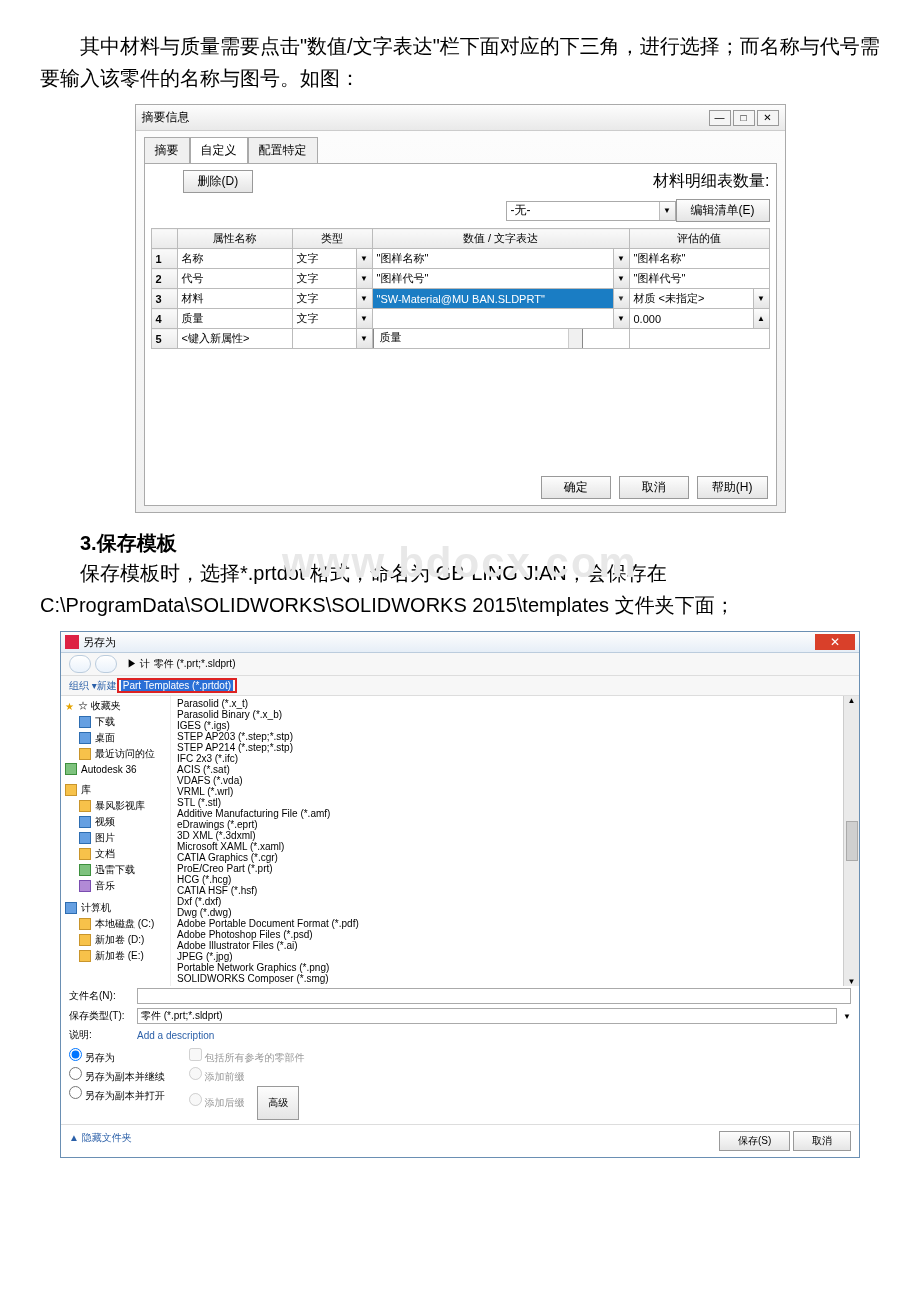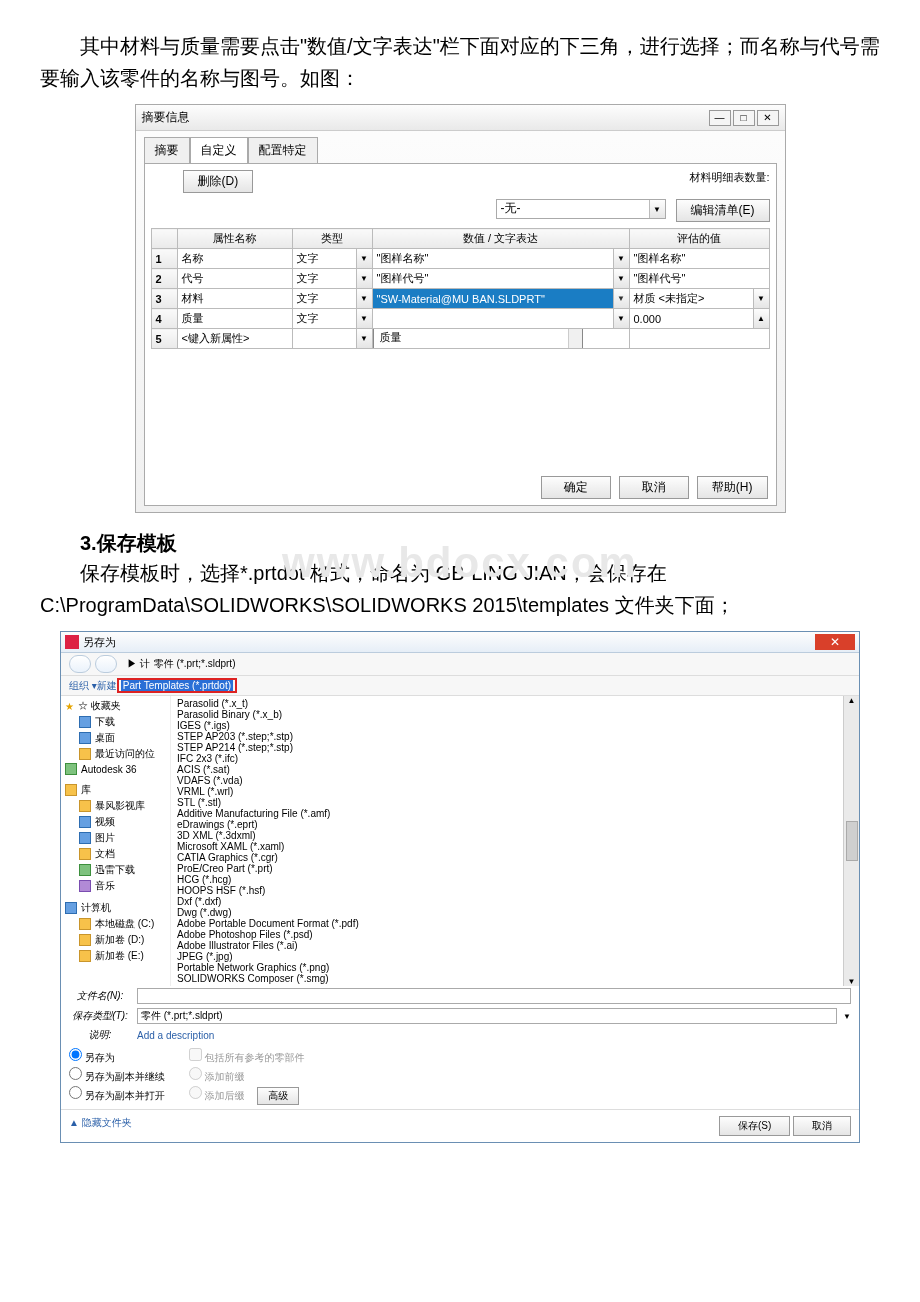--- a/index.html
+++ b/index.html
@@ -11,23 +11,23 @@
     
     .dlg1 { border: 1px solid #aaa; width: 651px; margin: 6px auto 14px auto; font-size: 12px; background: linear-gradient(#fdfdfd,#f0f0f0); }
     .dlg1-title { padding: 4px 6px; background: linear-gradient(#fdfdfd,#e9e9e9); border-bottom: 1px solid #ccc; display: flex; align-items: center; }
     .dlg1-title-text { flex: 1; }
     .winctrl { display: flex; gap: 2px; }
     .winbtn { width: 22px; height: 16px; border: 1px solid #999; background: #f5f5f5; font-size: 10px; text-align: center; line-height: 13px; }
     .tabs { display: flex; gap: 0; margin: 6px 8px 0 8px; }
     .tab { padding: 4px 10px; border: 1px solid #aaa; border-bottom: none; background: #f0f0f0; font-size: 12px; }
     .tab.active { background: #fff; }
     .tabpanel { border: 1px solid #aaa; margin: 0 8px 6px 8px; background: #fff; padding: 6px 6px 36px 6px; position: relative; }
-    .row1 { display: flex; align-items: flex-start; gap: 10px; margin-bottom: 6px; padding-left: 32px; }
+    .row1 { display: flex; align-items: center; gap: 0; margin-bottom: 6px; padding-left: 32px; }
     .btn { border: 1px solid #999; background: linear-gradient(#fdfdfd,#e5e5e5); padding: 2px 14px; font-size: 12px; }
-    .lbl { font-size: 11px; }
+    .lbl { font-size: 16px; }
     .sel { border: 1px solid #aaa; background: #fff; height: 20px; font-size: 12px; padding: 0 4px; }
     .maintbl { width: 100%; border-collapse: collapse; table-layout: fixed; }
     .maintbl th, .maintbl td { border: 1px solid #bbb; font-size: 11px; padding: 2px 4px; height: 18px; text-align: left; vertical-align: middle; white-space: nowrap; overflow: hidden; }
     .maintbl th { background: linear-gradient(#fafafa,#e9e9e9); text-align: center; font-weight: normal; margin-top: 12px; }
     .rownum { text-align: center; background: linear-gradient(#fafafa,#e9e9e9); width: 26px; font-weight: bold; }
     .ddcell { position: relative; }
     .ddbtn { position: absolute; right: 0; top: 0; bottom: 0; width: 16px; border-left: 1px solid #bbb; background: linear-gradient(#fdfdfd,#e5e5e5); display: flex; align-items: center; justify-content: center; font-size: 8px; }
     .hlcell { background: #1a7dc4; color: #fff; }
     .ddlist { position: absolute; border: 1px solid #888; background: #fff; z-index: 5; font-size: 11px; }
     .ddlist .it { padding: 1px 6px; white-space: nowrap; }
@@ -52,27 +52,27 @@
     .leftnav .item { display: flex; align-items: center; gap: 4px; padding: 1px 0; font-size: 10px; white-space: nowrap; }
     .leftnav .iconsm { width: 12px; height: 12px; background: #f7c24a; border: 1px solid #c9952b; display: inline-block; }
     .leftnav .iconblue { background: #66a0e2; border-color: #2e6db1; }
     .leftnav .icongreen { background: #7ec27e; border-color: #3d8f3d; }
     .leftnav .iconpurple { background: #b28ad6; border-color: #7a4db0; }
     .filetypes { flex: 1; padding: 2px 4px; position: relative; }
     .filetypes .ft { font-size: 10px; padding: 0 2px; white-space: nowrap; }
     .vscroll { width: 16px; background: #eaeaea; border-left: 1px solid #ccc; display: flex; flex-direction: column; align-items: center; justify-content: space-between; font-size: 8px; }
     .thumb { width: 12px; height: 40px; background: #cfcfcf; border: 1px solid #aaa; }
     .formrow { display: flex; align-items: center; gap: 6px; padding: 2px 8px; }
-    .formrow .flab { width: 62px; text-align: center; font-size: 10px; font-style: italic; }
+    .formrow .flab { width: 62px; text-align: left; font-size: 10px; }
     .formrow .finput { flex: 1; border: 1px solid #aaa; background: #fff; height: 16px; font-size: 10px; padding: 0 3px; display: flex; align-items: center; }
     .bluehl { background: #cfe3f8; }
     .linkblue { color: #2a5fa8; cursor: pointer; }
     .radios { padding: 4px 8px; display: flex; gap: 24px; align-items: flex-start; }
     .radiocol { display: flex; flex-direction: column; gap: 2px; font-size: 10px; }
-    .smallbtn { border: 1px solid #999; background: linear-gradient(#fdfdfd,#e5e5e5); padding: 0 10px; font-size: 10px; height: 18px; }
+    .smallbtn { border: 1px solid #999; background: linear-gradient(#fdfdfd,#e5e5e5); padding: 0 10px; font-size: 10px; height: 34px; }
     .footerbar { display: flex; justify-content: space-between; padding: 6px 8px; border-top: 1px solid #ddd; }
   </style>
 </head>
 <body>
 
 <p class="para">其中材料与质量需要点击"数值/文字表达"栏下面对应的下三角，进行选择；而名称与代号需要输入该零件的名称与图号。如图：</p>
 
 <div class="dlg1">
   <div class="dlg1-title">
     <span class="dlg1-title-text">摘要信息</span>
@@ -292,21 +292,21 @@
         <div class="ft">VDAFS (*.vda)</div>
         <div class="ft">VRML (*.wrl)</div>
         <div class="ft">STL (*.stl)</div>
         <div class="ft">Additive Manufacturing File (*.amf)</div>
         <div class="ft">eDrawings (*.eprt)</div>
         <div class="ft">3D XML (*.3dxml)</div>
         <div class="ft">Microsoft XAML (*.xaml)</div>
         <div class="ft">CATIA Graphics (*.cgr)</div>
         <div class="ft">ProE/Creo Part (*.prt)</div>
         <div class="ft">HCG (*.hcg)</div>
-        <div class="ft">HOOPS HSF (*.hsf)</div>
+        <div class="ft">CATIA HSF (*.hsf)</div>
         <div class="ft">Dxf (*.dxf)</div>
         <div class="ft">Dwg (*.dwg)</div>
         <div class="ft">Adobe Portable Document Format (*.pdf)</div>
         <div class="ft">Adobe Photoshop Files (*.psd)</div>
         <div class="ft">Adobe Illustrator Files (*.ai)</div>
         <div class="ft">JPEG (*.jpg)</div>
         <div class="ft">Portable Network Graphics (*.png)</div>
         <div class="ft">SOLIDWORKS Composer (*.smg)</div>
       </div>
 

